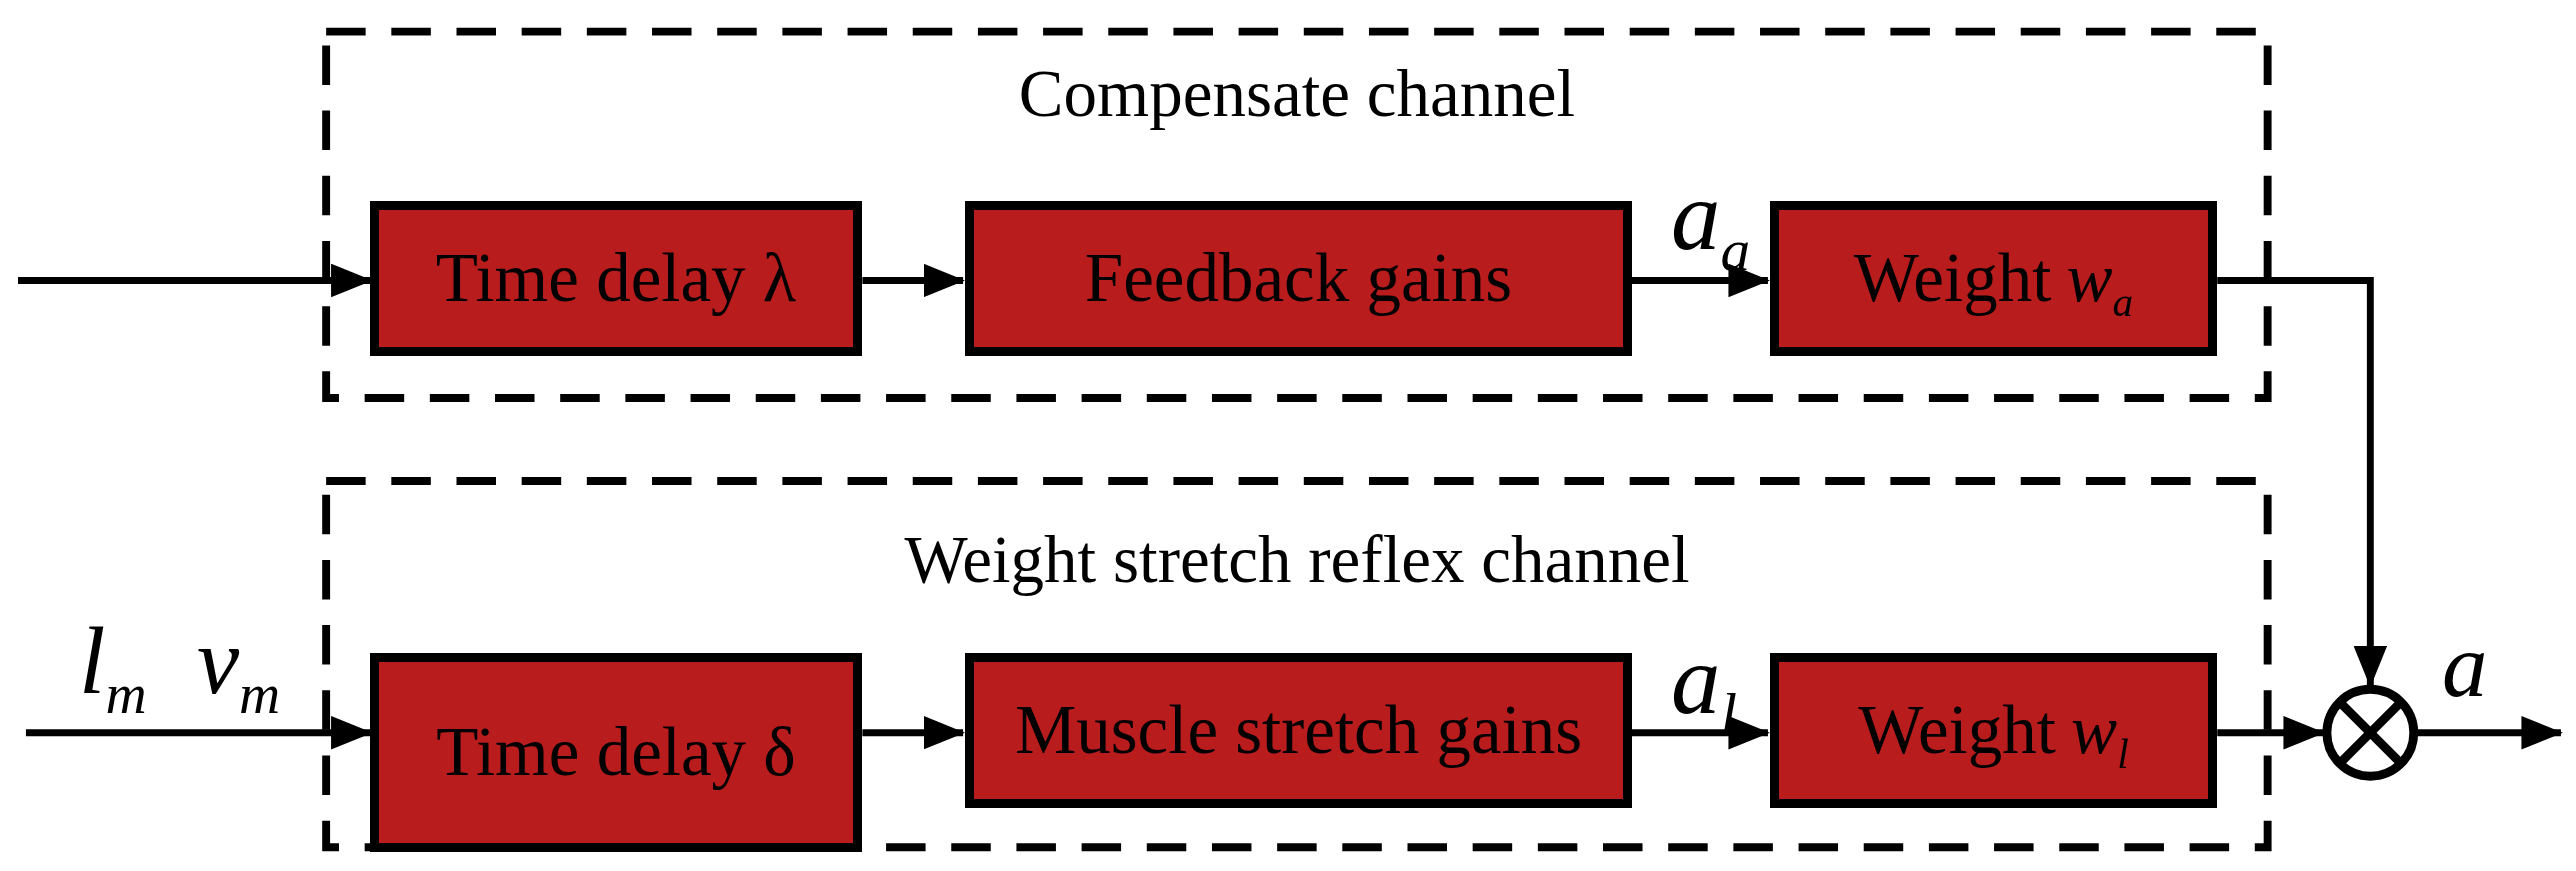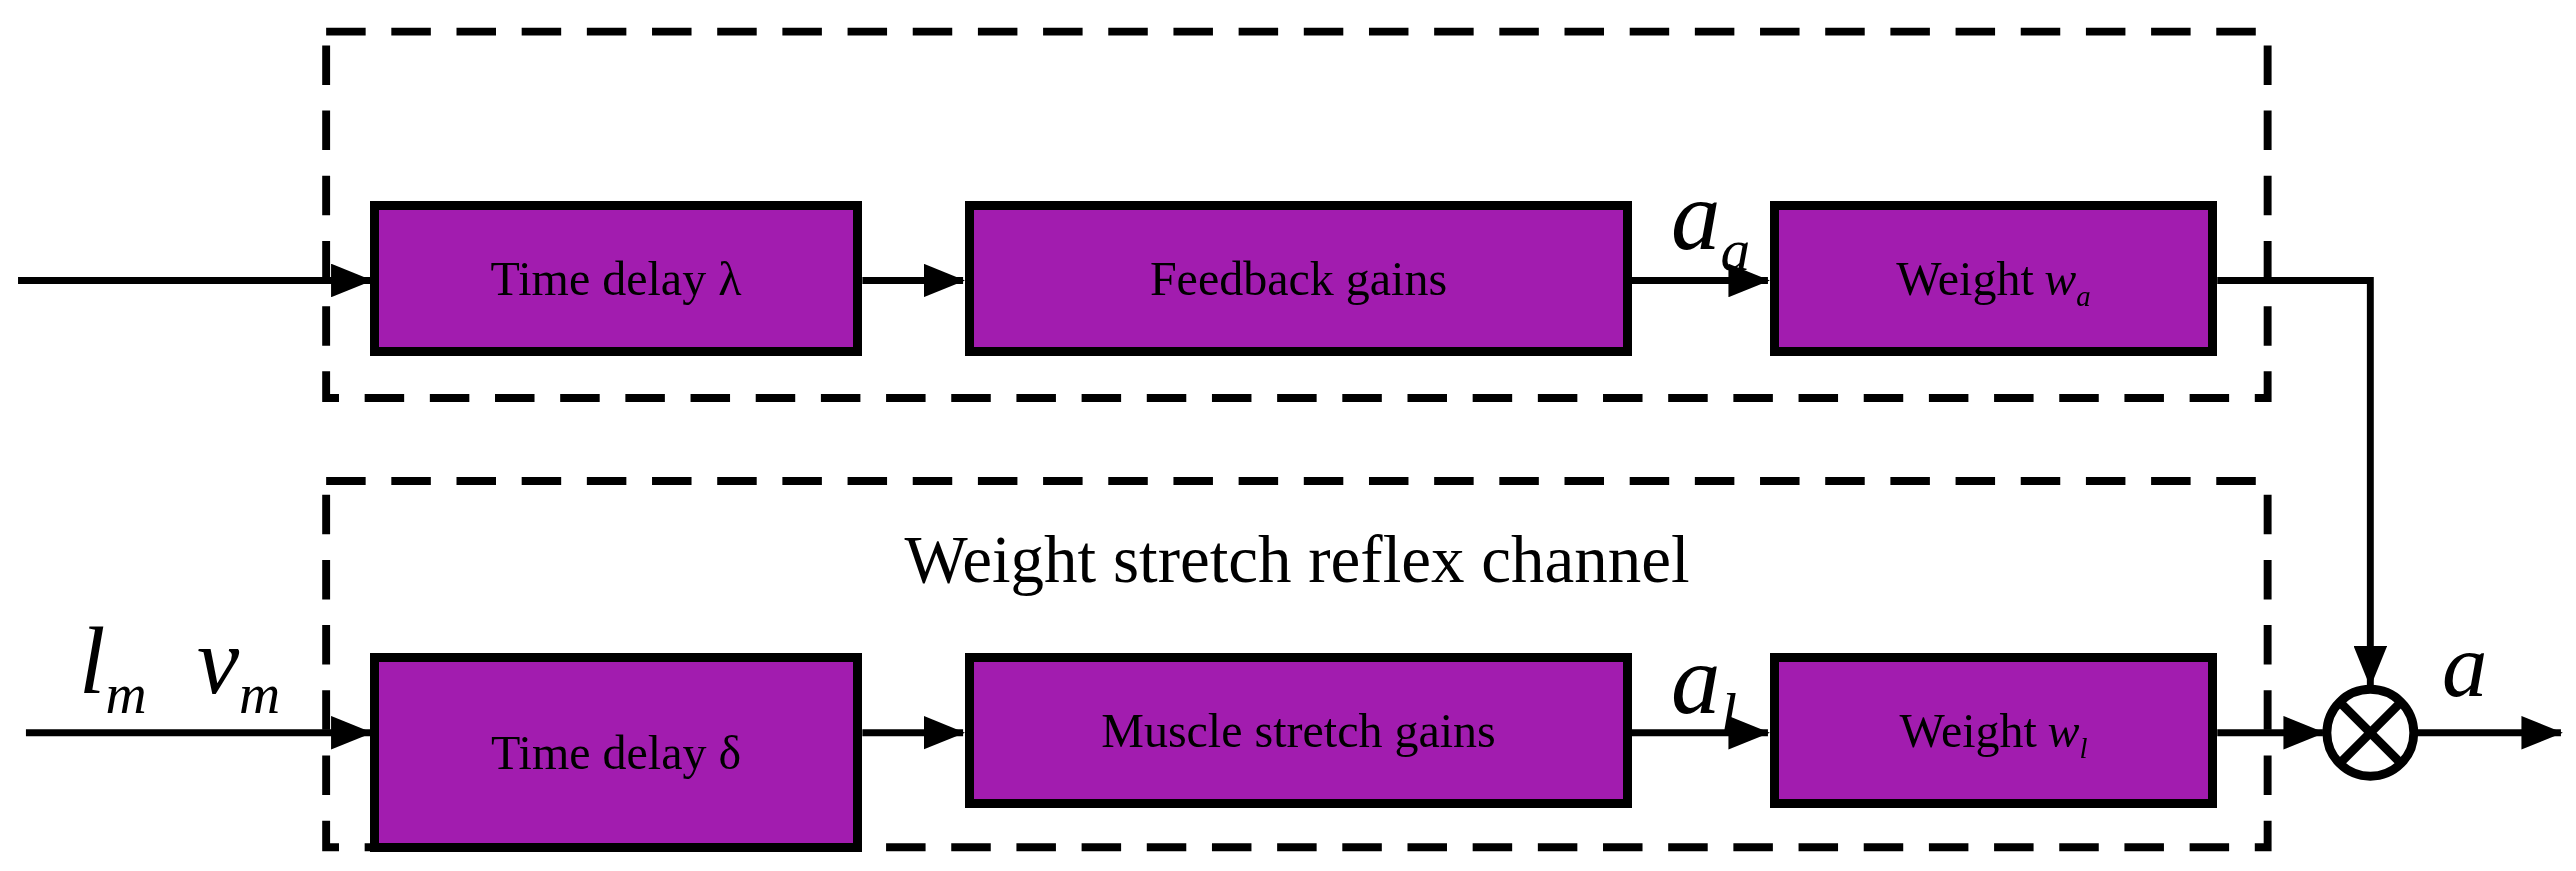--- a/index.html
+++ b/index.html
@@ -4,23 +4,23 @@
 <style>
   html, body { margin: 0; padding: 0; background: #ffffff; }
   body { width: 2576px; height: 871px; position: relative; overflow: hidden;
          font-family: "Liberation Serif", serif; color: #000; }
   .canvas { position: absolute; left: 0; top: 0; width: 2576px; height: 871px; }
   svg.wires { position: absolute; left: 0; top: 0; }
 
   .block {
     position: absolute;
     border: 9px solid #000;
-    background: #a21caf;
+    background: #b91c1c;
     display: flex; align-items: center; justify-content: center;
-    font-size: 48px; line-height: 1; white-space: nowrap;
+    font-size: 69px; line-height: 1; white-space: nowrap;
     box-sizing: border-box;
   }
   .channel-title {
     position: absolute; left: 326px; width: 1942px;
     text-align: center; font-size: 67px; line-height: 1.1; white-space: nowrap;
   }
   .mvar { font-style: italic; margin-left: 0.22em; }
   .mvar sub, .mi sub, .sig sub { font-size: 60%; line-height: 0; }
   .mi { font-style: italic; }
   .input-label {
@@ -61,20 +61,21 @@
 
     <line x1="2446" y1="742" x2="2593" y2="742" stroke="#000" stroke-width="7" marker-end="url(#ah)"></line>
 
     <g>
       <circle cx="2400" cy="742" r="44" fill="#fff" stroke="#000" stroke-width="9"></circle>
       <line x1="2369" y1="711" x2="2431" y2="773" stroke="#000" stroke-width="9"></line>
       <line x1="2431" y1="711" x2="2369" y2="773" stroke="#000" stroke-width="9"></line>
     </g>
   </svg>
 
+  <div class="channel-title" style="top:57px">Compensate channel</div>
   <div class="channel-title" style="top:523px">Weight stretch reflex channel</div>
 
   <div class="block" style="left:370px; top:201px; width:492px; height:155px">
     <span>Time delay λ</span>
   </div>
   <div class="block" style="left:965px; top:201px; width:667px; height:155px">
     <span>Feedback gains</span>
   </div>
   <div class="block" style="left:1770px; top:201px; width:447px; height:155px">
     <span>Weight</span>

